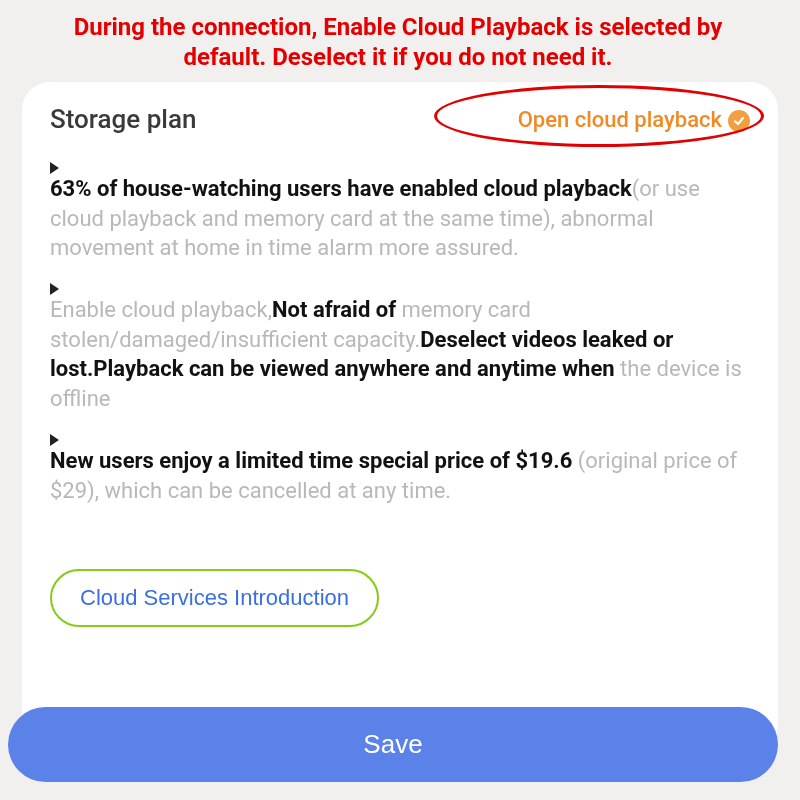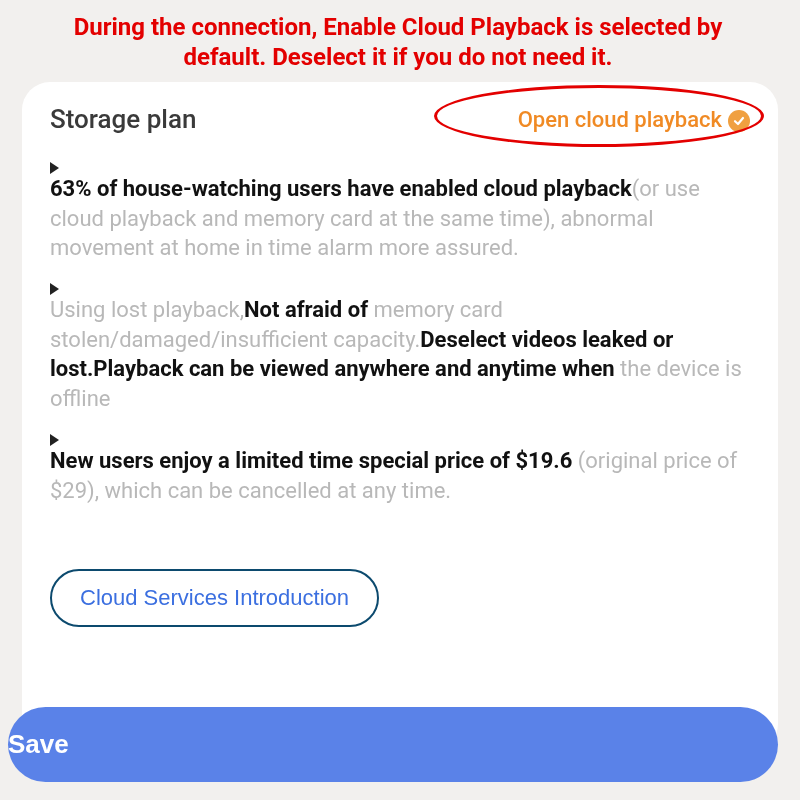--- a/index.html
+++ b/index.html
@@ -84,43 +84,43 @@
     margin-top: 6px;
     width: 0; height: 0;
     border-top: 6px solid transparent;
     border-bottom: 6px solid transparent;
     border-left: 9px solid #222;
   }
   .btext .bold { font-weight: 700; color: #111; }
   .btext .grey { color: #b8b8b8; font-weight: 400; }
   .intro-btn {
     display: inline-block;
-    border: 2px solid #0c4a6e;
+    border: 2px solid #84cc16;
     color: #3b6fe0;
     background: #fff;
     border-radius: 999px;
     padding: 14px 28px;
     font-size: 22px;
     font-weight: 500;
     margin-top: 50px;
     cursor: pointer;
   }
   .save-btn {
     position: absolute;
     left: 8px;
     right: 22px;
     bottom: 18px;
     background: #5a82e8;
     color: #fff;
     border: none;
     border-radius: 999px;
     padding: 22px 0;
     font-size: 26px;
-    font-weight: 700;
-    text-align: left;
+    font-weight: 400;
+    text-align: center;
     cursor: pointer;
   }
 </style>
 </head>
 <body>
 
 <div class="annotation">During the connection, Enable Cloud Playback is selected by default. Deselect it if you do not need it.</div>
 
 <div class="card">
 
@@ -142,21 +142,21 @@
     <div class="bullet">
       <div class="tri"></div>
       <div class="btext">
         <span class="bold">63% of house-watching users have enabled cloud playback</span><span class="grey">(or use cloud playback and memory card at the same time), abnormal movement at home in time alarm more assured.</span>
       </div>
     </div>
 
     <div class="bullet">
       <div class="tri"></div>
       <div class="btext">
-        <span class="grey">Using lost playback,</span><span class="bold">Not afraid of</span><span class="grey"> memory card stolen/damaged/insufficient capacity.</span><span class="bold">Deselect videos leaked or lost.Playback can be viewed anywhere and anytime when</span><span class="grey"> the device is offline</span>
+        <span class="grey">Enable cloud playback,</span><span class="bold">Not afraid of</span><span class="grey"> memory card stolen/damaged/insufficient capacity.</span><span class="bold">Deselect videos leaked or lost.Playback can be viewed anywhere and anytime when</span><span class="grey"> the device is offline</span>
       </div>
     </div>
 
     <div class="bullet">
       <div class="tri"></div>
       <div class="btext">
         <span class="bold">New users enjoy a limited time special price of $19.6</span><span class="grey"> (original price of $29), which can be cancelled at any time.</span>
       </div>
     </div>
 

